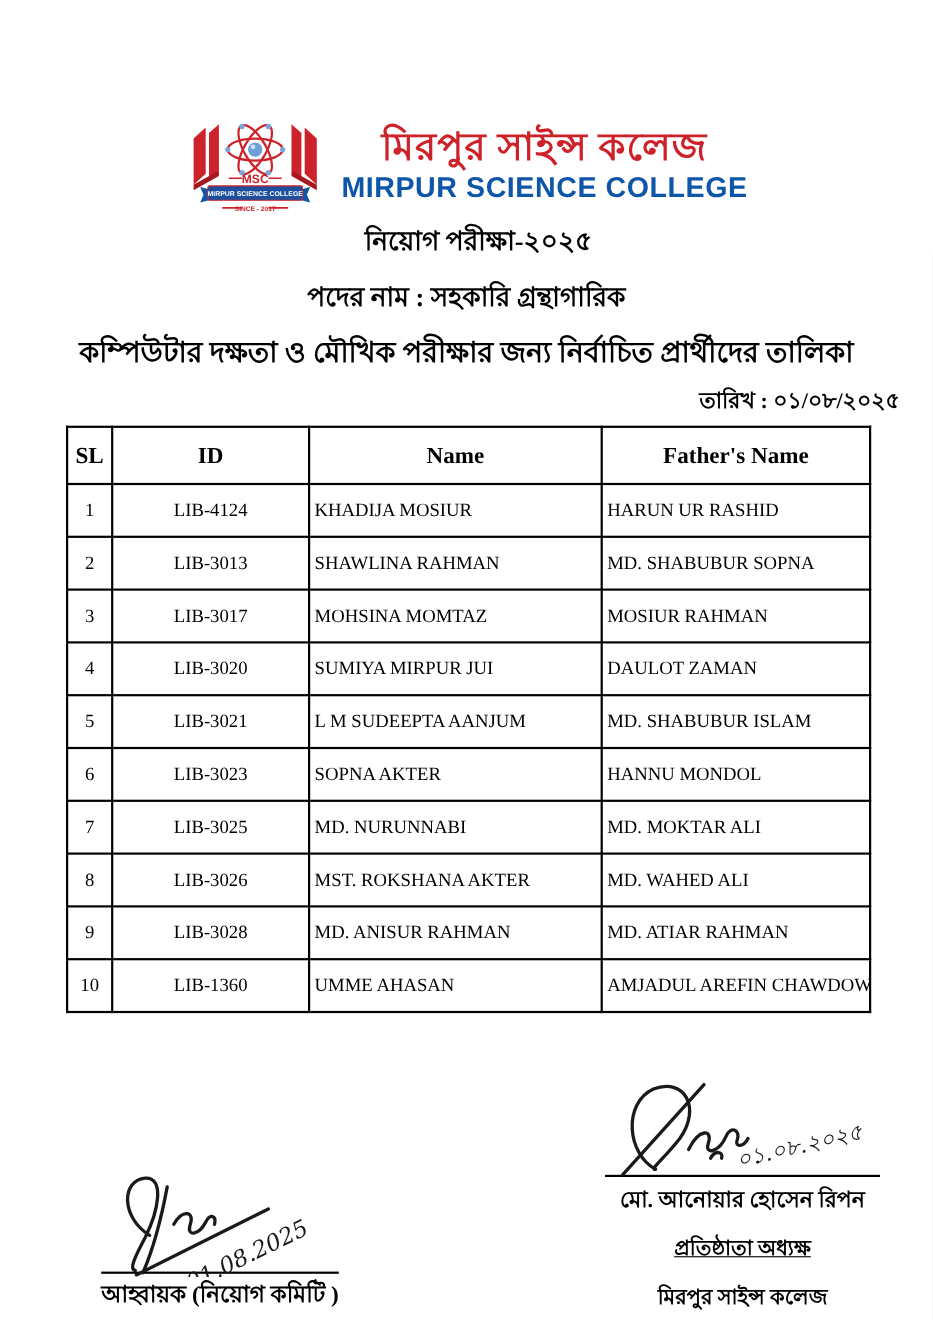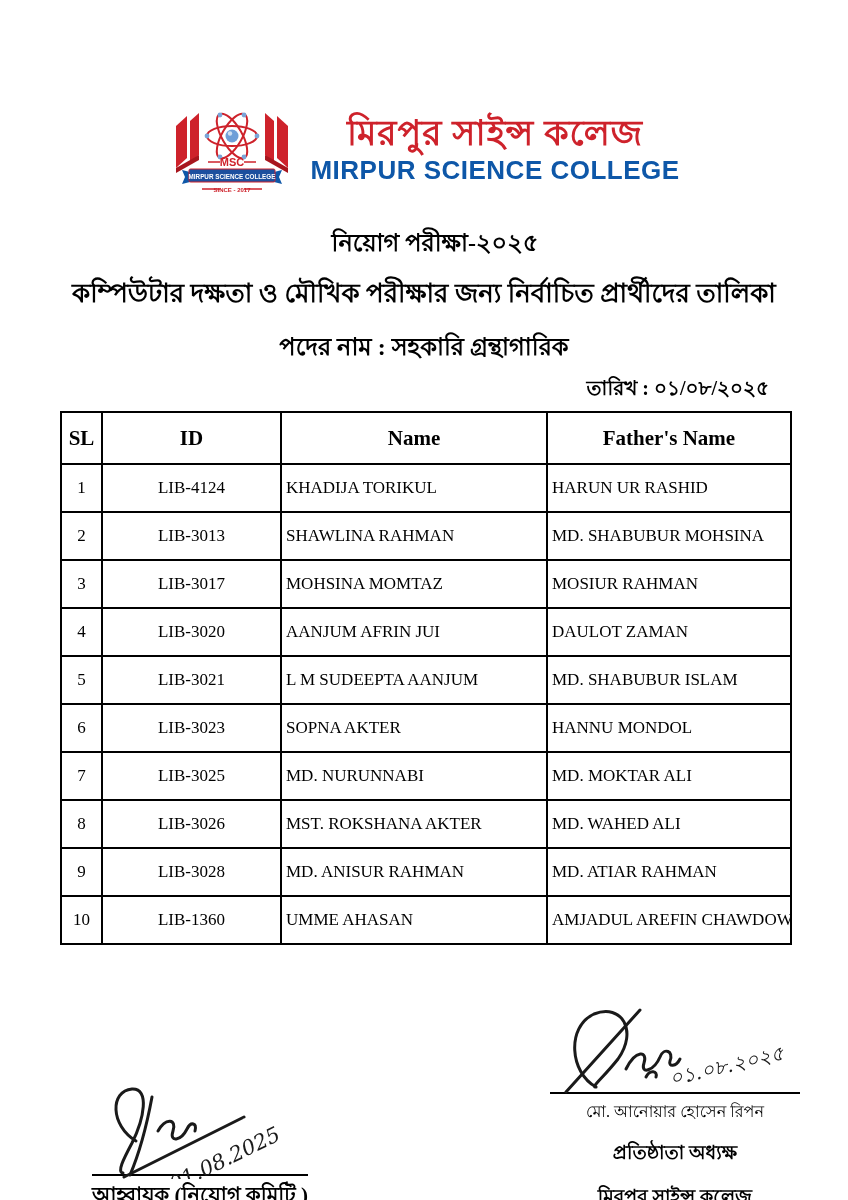--- a/index.html
+++ b/index.html
@@ -11,41 +11,41 @@
   
   .header-row { display:flex; align-items:center; justify-content:center; padding-top:106px; gap:14px; }
   .logo-box { width:128px; height:90px; flex:0 0 auto; }
   .logo-box svg { width:128px; height:90px; display:block; }
   .college-names { text-align:center; }
   .name-bn { color:#ce222b; font-size:35px; font-weight:bold; line-height:1.05; letter-spacing:1px; }
   .name-en { color:#0e57a8; font-size:26px; font-weight:bold; margin-top:3px;
              font-family:"Liberation Sans", sans-serif; letter-spacing:0.5px; }
   
   .title { text-align:center; font-weight:bold; }
-  .title1 { font-size:24px; margin-top:28px;padding-left:22px; }
+  .title1 { font-size:24px; margin-top:4px;padding-left:22px; }
   .title2 { font-size:24px; margin-top:11px; }
   .title3 { font-size:26px; margin-top:9px; }
-  .date-line { text-align:right; font-weight:bold; font-size:20px; padding-right:79px; margin-top:5px; }
+  .date-line { text-align:right; font-weight:bold; font-size:20px; padding-right:30px; margin-top:5px; }
   
   table.cand { border-collapse:collapse; table-layout:fixed; width:730px; margin:5px 58px 0 60px; }
   table.cand th, table.cand td { border:2px solid #000; overflow:hidden; white-space:nowrap; }
   table.cand th { font-size:21px; font-weight:bold; height:48px; }
   table.cand td { font-size:17px; height:44px; }
   .c-center { text-align:center; }
   .c-left { text-align:left; padding-left:4px; }
   
   .sigs { display:flex; justify-content:space-between; align-items:flex-end; margin:52px 48px 0 92px; }
   .sig-block { text-align:center; }
   .sig-left { width:216px; }
   .sig-right { width:250px; }
   .sig-art { display:block; margin:0 auto -5px auto; }
   .sig-rule { border-top:2px solid #000; width:100%; }
   .sig-label { font-size:21px; font-weight:bold; margin-top:3px; }
-  .sig-name  { font-size:16px; font-weight:normal; margin-top:5px; }
-  .sig-title { font-size:19px; font-weight:bold; margin-top:12px; }
+  .sig-name  { font-size:20px; font-weight:bold; margin-top:5px; }
+  .sig-title { font-size:19px; font-weight:bold; margin-top:12px;text-decoration:underline; }
   .sig-org   { font-size:19px; font-weight:bold; margin-top:12px; }
   .hand { font-style:italic; font-family:"DejaVu Serif", serif; fill:#1a1a1a; }
 </style>
 </head>
 <body>
 
 <div class="page">
 
   <div class="header-row">
     <div class="logo-box">
@@ -99,22 +99,22 @@
         </g>
       </svg>
     </div>
     <div class="college-names">
       <div class="name-bn">মিরপুর সাইন্স কলেজ</div>
       <div class="name-en">MIRPUR SCIENCE COLLEGE</div>
     </div>
   </div>
 
   <div class="title title1">নিয়োগ পরীক্ষা-২০২৫</div>
+  <div class="title title2">পদের নাম : সহকারি গ্রন্থাগারিক</div>
   <div class="title title3">কম্পিউটার দক্ষতা ও মৌখিক পরীক্ষার জন্য নির্বাচিত প্রার্থীদের তালিকা</div>
-  <div class="title title2">পদের নাম : সহকারি গ্রন্থাগারিক</div>
   <div class="date-line">তারিখ : ০১/০৮/২০২৫</div>
 
   <table class="cand">
     <colgroup>
       <col style="width:41px">
         <col style="width:179px">
         <col style="width:266px">
         <col style="width:244px">
     </colgroup>
     <thead>
@@ -122,39 +122,39 @@
         <th>SL</th>
         <th>ID</th>
         <th>Name</th>
         <th>Father's Name</th>
       </tr>
     </thead>
     <tbody>
         <tr>
           <td class="c-center">1</td>
           <td class="c-center">LIB-4124</td>
-          <td class="c-left">KHADIJA TORIKUL</td>
+          <td class="c-left">KHADIJA MOSIUR</td>
           <td class="c-left">HARUN UR RASHID</td>
         </tr>
         <tr>
           <td class="c-center">2</td>
           <td class="c-center">LIB-3013</td>
           <td class="c-left">SHAWLINA RAHMAN</td>
-          <td class="c-left">MD. SHABUBUR MOHSINA</td>
+          <td class="c-left">MD. SHABUBUR SOPNA</td>
         </tr>
         <tr>
           <td class="c-center">3</td>
           <td class="c-center">LIB-3017</td>
           <td class="c-left">MOHSINA MOMTAZ</td>
           <td class="c-left">MOSIUR RAHMAN</td>
         </tr>
         <tr>
           <td class="c-center">4</td>
           <td class="c-center">LIB-3020</td>
-          <td class="c-left">AANJUM AFRIN JUI</td>
+          <td class="c-left">SUMIYA MIRPUR JUI</td>
           <td class="c-left">DAULOT ZAMAN</td>
         </tr>
         <tr>
           <td class="c-center">5</td>
           <td class="c-center">LIB-3021</td>
           <td class="c-left">L M SUDEEPTA AANJUM</td>
           <td class="c-left">MD. SHABUBUR ISLAM</td>
         </tr>
         <tr>
           <td class="c-center">6</td>

